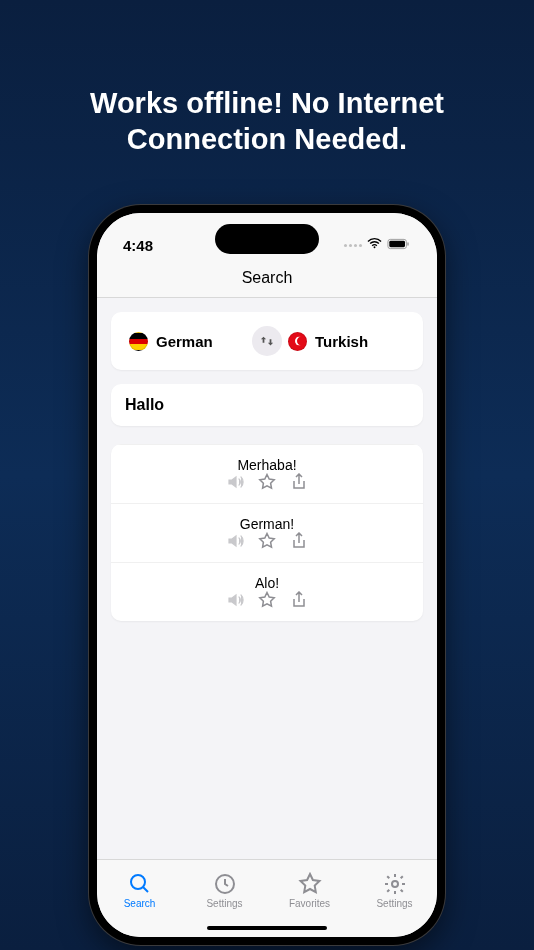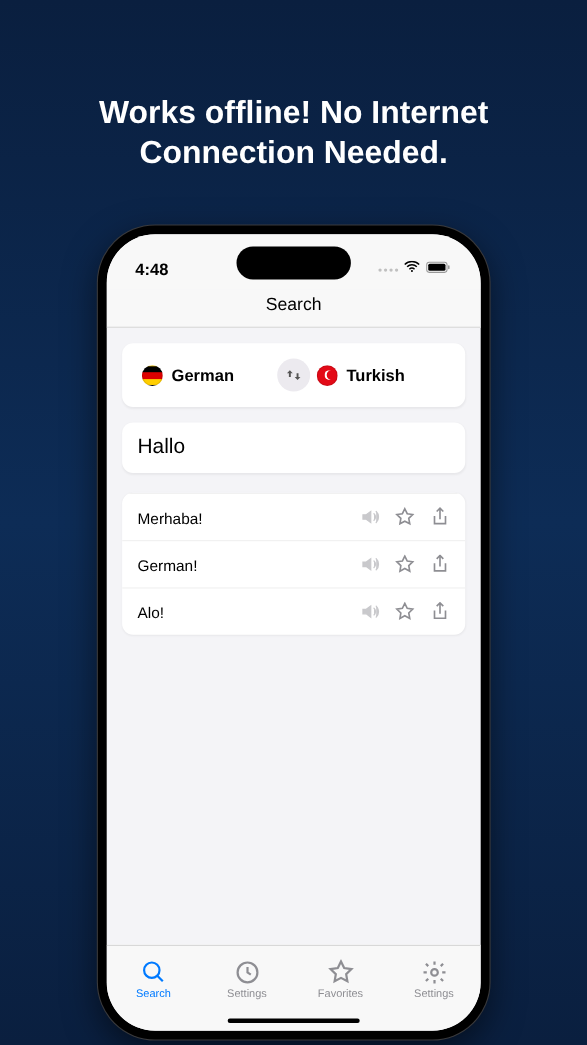--- a/index.html
+++ b/index.html
@@ -158,21 +158,22 @@
     }
     .swap-btn svg { width: 14px; height: 14px; }
     .search-card {
       background: #fff;
       border-radius: 10px;
       margin-top: 14px;
       padding: 12px 14px;
       box-shadow: 0 1px 2px rgba(0,0,0,0.05);
     }
     .search-text {
-      font-size: 19px;
+      font-size: 16px;
+      font-weight: bold;
     }
     .results-card {
       background: #fff;
       border-radius: 10px;
       margin-top: 18px;
       box-shadow: 0 1px 2px rgba(0,0,0,0.05);
       overflow: hidden;
     }
     .result-header {
       background: #efeff2;
@@ -181,22 +182,23 @@
       align-items: center;
       gap: 10px;
     }
     .result-header-text {
       flex: 1;
       font-size: 14px;
     }
     .result-row {
       padding: 12px 14px;
       display: flex;
-      align-items: flex-end;
+      align-items: center;
       border-top: 1px solid #f0f0f0;
+      flex-direction: column;
     }
     .result-text {
       flex: 1;
       font-size: 14px;
     }
     .row-actions {
       display: flex;
       align-items: center;
       gap: 14px;
     }

